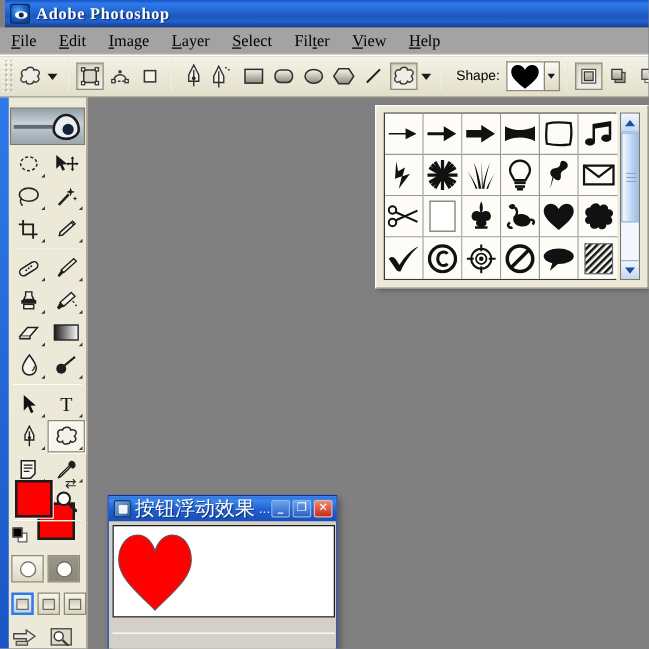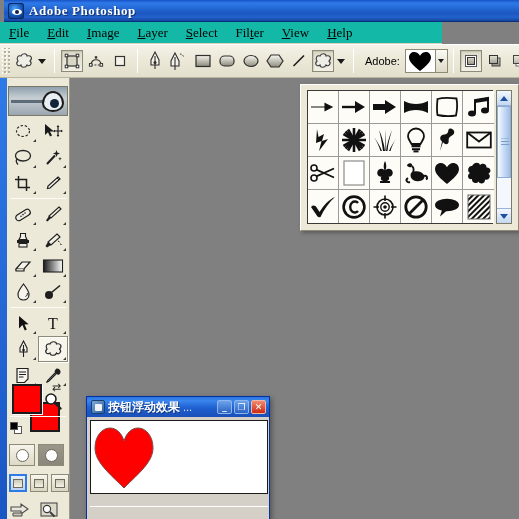--- a/index.html
+++ b/index.html
@@ -50,22 +50,22 @@
     font-weight: bold;
     font-size: 13px;
     letter-spacing: 0.6px;
     text-shadow: 1px 1px 0 rgba(0,0,0,0.45);
     white-space: nowrap;
   }
 
   
   .menubar {
     position: absolute; left: 0; top: 22px;
-    width: 442px; height: 22px;
-    background: #14b8a6;
+    width: 519px; height: 22px;
+    background: #a3a3a3;
     display: flex; align-items: flex-end;
     border-bottom: 1px solid #d6d2c0;
   }
   .menu-item {
     font-family: "Liberation Serif", serif;
     font-size: 13px;
     color: #000000;
     padding: 2px 9px 2px 9px;
     white-space: nowrap;
     line-height: 16px;
@@ -336,21 +336,21 @@
     width: 14px; height: 14px; margin: 0 3px 0 2px; flex: 0 0 auto;
     border-radius: 2px;
     background: linear-gradient(135deg,#7fa8d8,#2b5f9e);
     position: relative; border: 1px solid #1b3f6d;
   }
   .doc-icon::after {
     content:""; position:absolute; left:3px; top:3px; width:7px;height:7px;
     background:#f0f4f8; border-radius:1px;
   }
   .doc-name {
-    color:#ffffff; font-size:12px; font-weight:bold;
+    color:#ffffff; font-size:16px; font-weight:normal;
     font-family:"DejaVu Sans","Liberation Sans",sans-serif;
     white-space:nowrap; overflow:hidden;
     text-shadow: 1px 1px 0 rgba(0,0,0,0.4);
     flex: 0 1 auto;
   }
   .doc-ellipsis {
     color:#dce8f8; font-size:11px; margin-left:3px; flex:1 1 auto;
     overflow:hidden; white-space:nowrap;
   }
   .doc-btns { display:flex; gap:2px; flex:0 0 auto; margin-right:1px; }
@@ -526,21 +526,21 @@
       <span>
         <svg width="20" height="18" viewBox="0 0 20 18">
           <path d="M4 9 C2 6,4 3,7 4 C8 1,13 1,13 4 C17 3,19 6,16 9 C19 12,15 15,13 13 C12 16,7 16,7 13 C4 15,1 12,4 9 Z" fill="#efeee6" stroke="#3b3b3b" stroke-width="1.1"></path>
         </svg>
       </span>
     </div>
     <div class="tri-down"></div>
 
     <div class="opt-sep"></div>
 
-    <div class="shape-label">Adobe:</div>
+    <div class="shape-label">Shape:</div>
     <div class="shape-preview">
       <span>
         <svg width="24" height="21" viewBox="0 0 24 21">
           <path d="M12 20 C6 15,1 11,1 6.5 C1 3,3.5 1,6.2 1 C8.6 1,10.8 2.6,12 4.8 C13.2 2.6,15.4 1,17.8 1 C20.5 1,23 3,23 6.5 C23 11,18 15,12 20 Z" fill="#000000"></path>
         </svg>
       </span>
     </div>
     <div class="shape-drop">
       <span class="tri-down"></span>
     </div>

